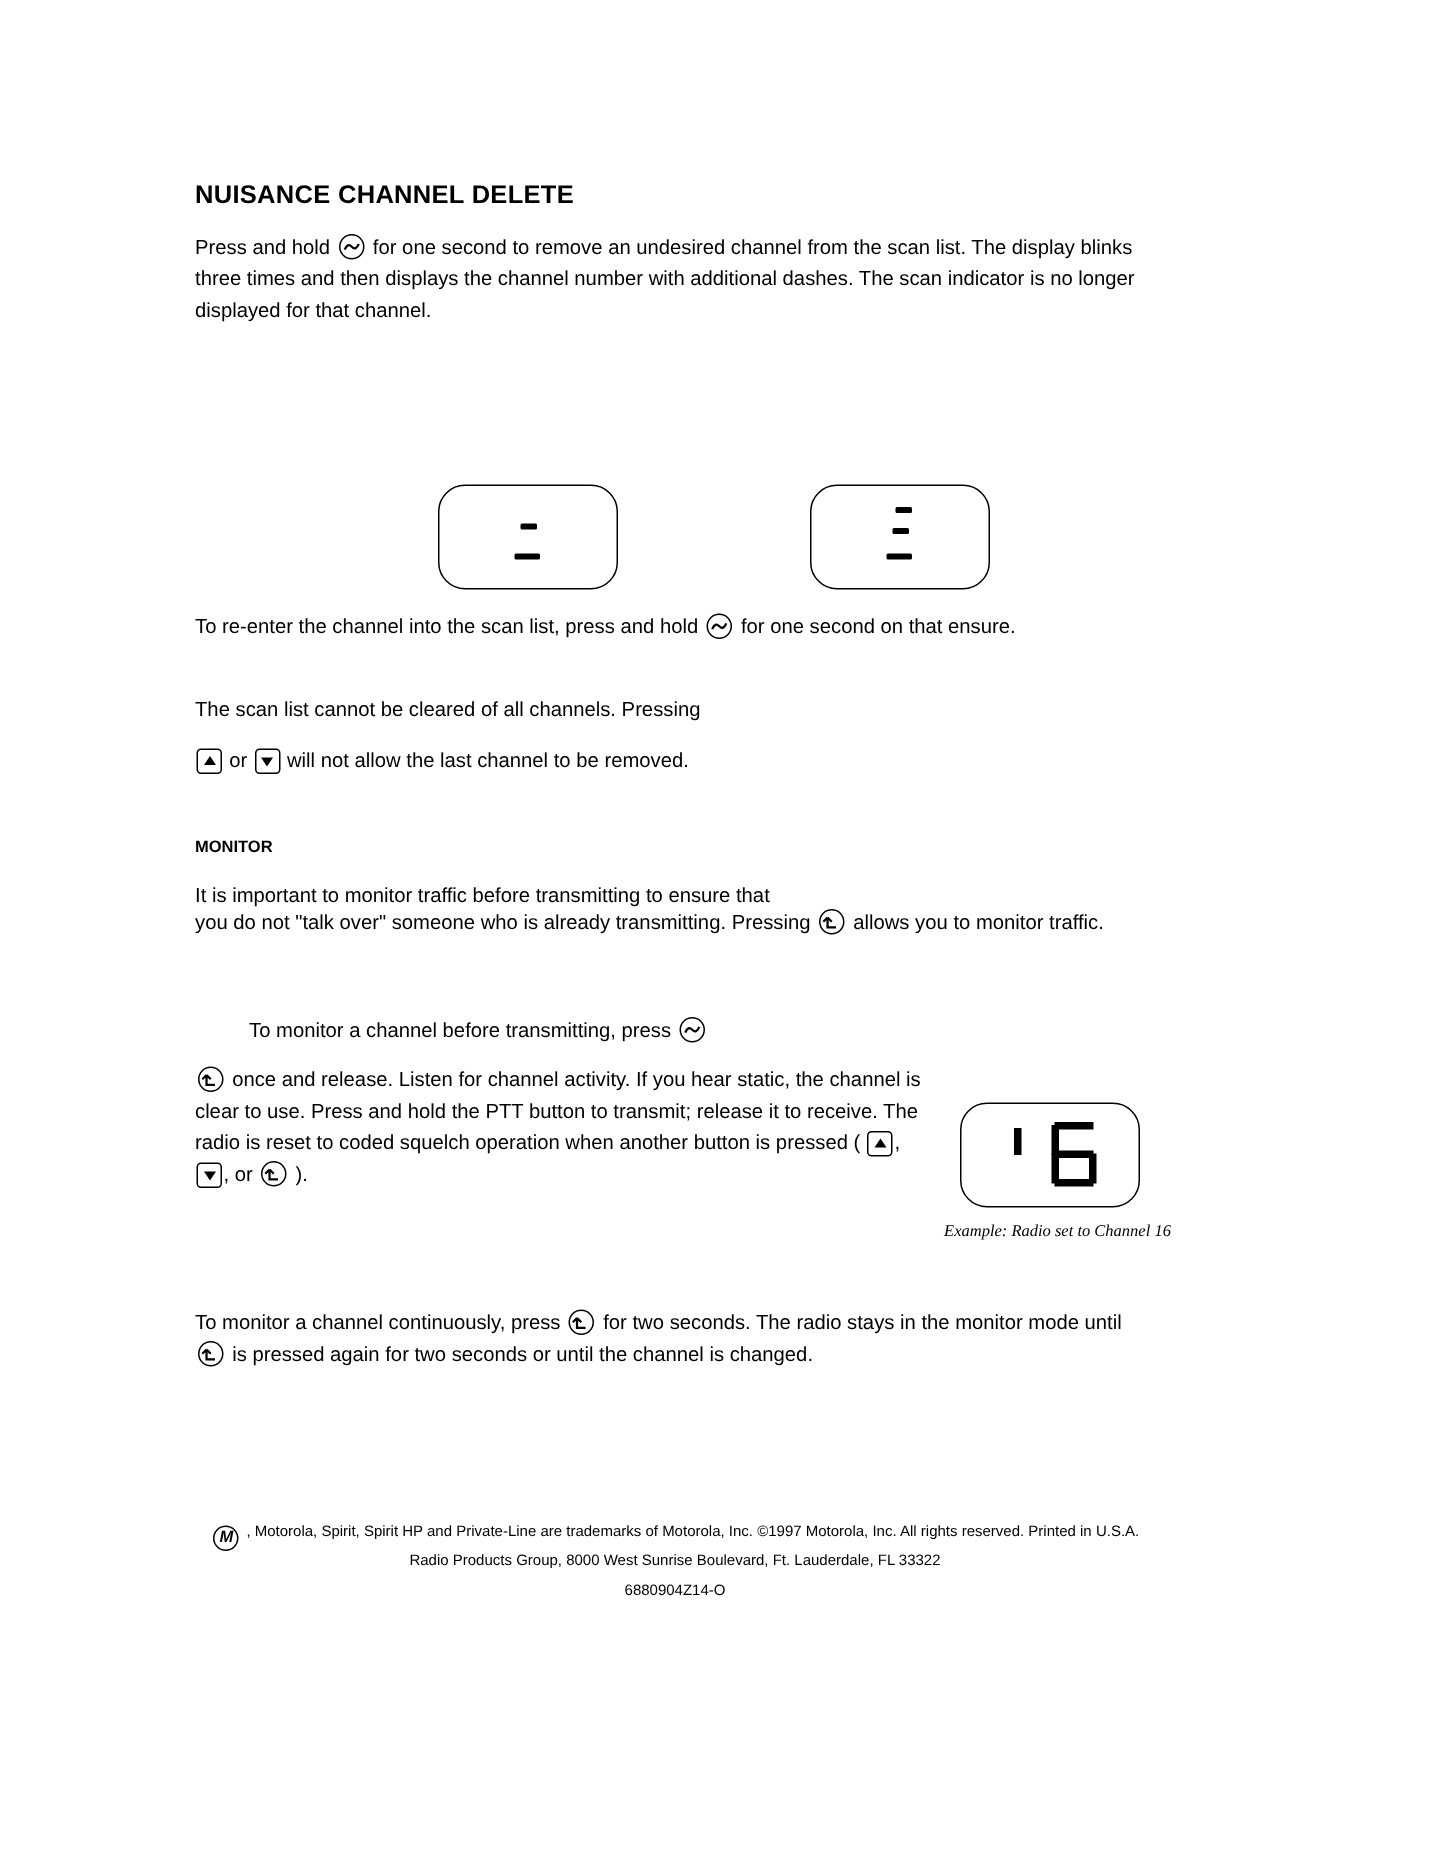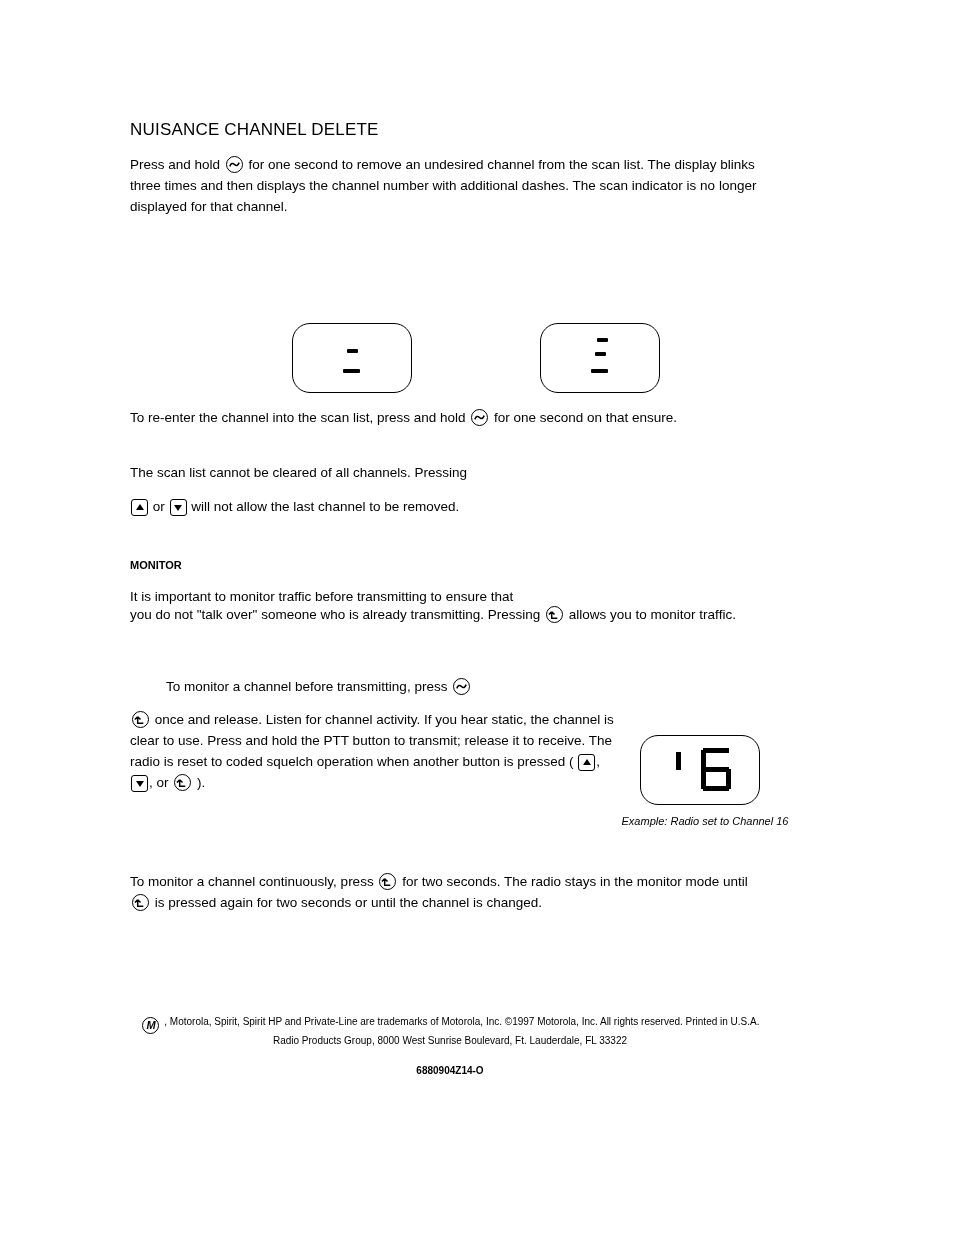--- a/index.html
+++ b/index.html
@@ -1,18 +1,18 @@
 <!DOCTYPE html>
 <html><head>
 <meta charset="utf-8">
 <style>
   html,body{margin:0;padding:0;background:#fff;font-family:Helvetica,Arial,sans-serif;color:#000;}
   .page{width:954px;height:1235px;position:relative;margin:0 auto;}
   p{margin:0;}
-  .title{position:absolute;left:130px;top:120px;font-size:17px;font-weight:normal;letter-spacing:0.2px;}
+  .title{position:absolute;left:130px;top:120px;font-size:17px;font-weight:bold;letter-spacing:0.2px;}
   .body{position:absolute;left:130px;width:640px;font-size:13.5px;line-height:1.55;}
   .lcd {
     position:absolute;
     border:1.6px solid #000;
     border-radius:18px;
     width:118px;
     height:68px;
   }
   .circle-icon{
     display:inline-block;
@@ -169,24 +169,24 @@
 
   <div class="seg7" style="left:60px;top:12px;">
     <div class="s" style="left:2px;top:0;width:26px;height:5px;"></div>
     <div class="s" style="left:0;top:2px;width:5px;height:20px;"></div>
     <div class="s" style="left:2px;top:19px;width:26px;height:5px;"></div>
     <div class="s" style="left:0;top:21px;width:5px;height:20px;"></div>
     <div class="s" style="left:25px;top:21px;width:5px;height:20px;"></div>
     <div class="s" style="left:2px;top:38px;width:26px;height:5px;"></div>
   </div>
 </div>
-<p style="position:absolute;left:620px;top:815px;font-size:11px;font-style:italic;width:170px;text-align:center;">Example: Radio set to Channel 16</p>
+<p style="position:absolute;left:620px;top:815px;font-size:11px;font-style:italic;width:170px;text-align:center;font-family:Liberation Serif, serif;">Example: Radio set to Channel 16</p>
 
 <div class="footer">
   <p class="line">
     <span class="circle-icon m-icon inline-icon">M</span>
     <span>, Motorola, Spirit, Spirit HP and Private-Line are trademarks of Motorola, Inc. ©1997 Motorola, Inc. All rights reserved. Printed in U.S.A.</span>
   </p>
   <p class="line">Radio Products Group, 8000 West Sunrise Boulevard, Ft. Lauderdale, FL 33322</p>
-  <p class="line" style="margin-top:16px;font-weight:bold;">6880904Z14-O</p>
+  <p class="line" style="margin-top:6px;">6880904Z14-O</p>
 </div>
 
 </div>
 
 </body></html>

